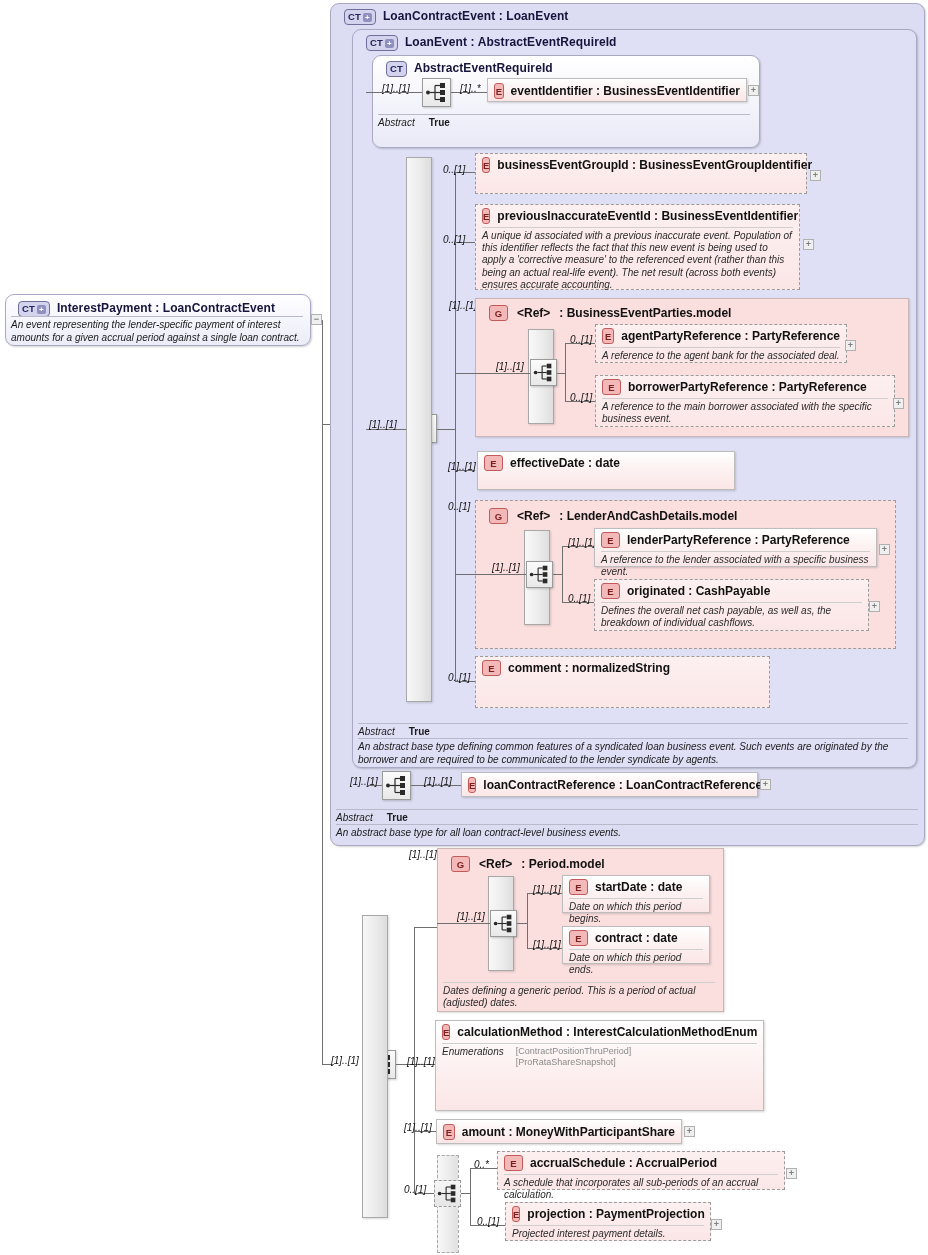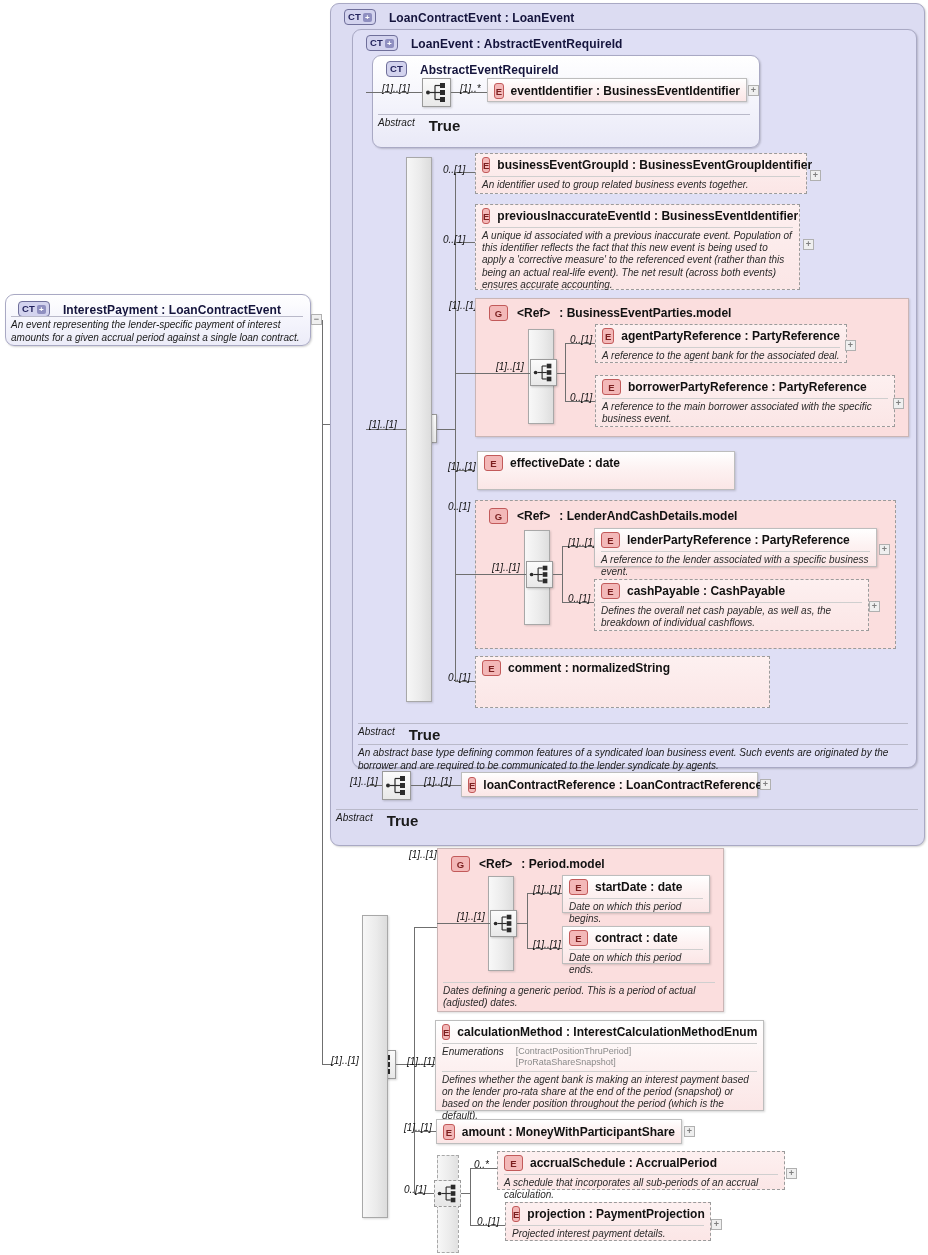--- a/index.html
+++ b/index.html
@@ -5,21 +5,21 @@
   html,body{margin:0;padding:0;background:#ffffff;}
   body{width:928px;height:1255px;position:relative;overflow:hidden;
        font-family:"Liberation Sans",sans-serif;font-size:11px;color:#1a1a1a;}
   .abs{position:absolute;box-sizing:border-box;}
 
   
   .ct{border:1px solid #a9a9c4;border-radius:9px;background:#dcdcf2;
       box-shadow:1px 1px 2px rgba(0,0,0,.18);}
   .ct2{background:#dfdff5;}
   .ct3{background:linear-gradient(180deg,#ffffff 0%,#f2f2fb 60%,#e9e9f7 100%);}
-  .ct-title{display:flex;align-items:flex-end;gap:13px;padding:4px 0 0 8px;
+  .ct-title{display:flex;align-items:flex-start;gap:7px;padding:4px 0 0 8px;
             font-size:12px;font-weight:bold;color:#14143c;letter-spacing:.1px;}
   .badge{display:inline-flex;align-items:center;justify-content:center;
          border:1px solid #6f6f9a;border-radius:4px;background:#d3d3ee;
          color:#23235c;font-size:9.5px;font-weight:bold;padding:0 3px;height:14px;
          line-height:14px;}
   .badge .plus{display:inline-block;width:9px;height:9px;margin-left:2px;
          background:#8f8fc0;border-radius:2px;color:#fff;font-size:8px;
          line-height:9px;text-align:center;font-weight:bold;}
 
   
@@ -62,21 +62,21 @@
 
   
   .ln{background:#6f6f6f;}
   .lnh{height:1px;}
   .lnv{width:1px;}
 
   
   .foot{font-size:10px;color:#1a1a1a;}
   .foot .row1{border-top:1px solid #b9b9c9;padding:2px 0 1px 0;display:flex;gap:14px;}
   .foot .row1 .k{font-style:italic;}
-  .foot .row1 .v{font-weight:bold;font-size:15px;}
+  .foot .row1 .v{font-weight:bold;font-size:10px;}
   .foot .row2{border-top:1px solid #b9b9c9;padding:2px 0 0 0;font-style:italic;line-height:1.25;}
 
   
   .root{border:1px solid #a9a9c4;border-radius:9px;
      background:linear-gradient(180deg,#ffffff 0%,#f4f4fc 55%,#ececf8 100%);
      box-shadow:1px 1px 2px rgba(0,0,0,.18);}
 </style>
 </head>
 <body>
 
@@ -166,21 +166,20 @@
 <div class="abs ln lnv" style="left:455px;top:172px;width:1px;height:509px;"></div>
 <div class="abs ln lnh" style="left:437px;top:429px;width:19px;"></div>
 
 <div class="abs ln lnh" style="left:455px;top:172px;width:20px;"></div>
 <div class="abs card" style="left:443px;top:164px;">0..[1]</div>
 <div class="abs el opt" style="left:475px;top:153px;width:332px;height:41px;">
   <div class="el-head">
     <span class="ebadge">E</span>
     <span>businessEventGroupId : BusinessEventGroupIdentifier</span>
   </div>
-  <div class="el-doc">An identifier used to group related business events together.</div>
 </div>
 <div class="abs plusbox" style="left:810px;top:170px;">+</div>
 
 <div class="abs ln lnh" style="left:455px;top:242px;width:20px;"></div>
 <div class="abs card" style="left:443px;top:234px;">0..[1]</div>
 <div class="abs el opt" style="left:475px;top:204px;width:325px;height:86px;">
   <div class="el-head">
     <span class="ebadge">E</span>
     <span>previousInaccurateEventId : BusinessEventIdentifier</span>
   </div>
@@ -284,21 +283,21 @@
   </div>
   <div class="el-doc">A reference to the lender associated with a specific business event.</div>
 </div>
 <div class="abs plusbox" style="left:879px;top:544px;">+</div>
 
 <div class="abs ln lnh" style="left:562px;top:602px;width:32px;"></div>
 <div class="abs card" style="left:568px;top:593px;">0..[1]</div>
 <div class="abs el opt" style="left:594px;top:579px;width:275px;height:52px;">
   <div class="el-head">
     <span class="ebadge">E</span>
-    <span>cashPayable : CashPayable</span>
+    <span>originated : CashPayable</span>
   </div>
   <div class="el-doc">Defines the overall net cash payable, as well as, the breakdown of individual cashflows.</div>
 </div>
 <div class="abs plusbox" style="left:869px;top:601px;">+</div>
 
 <div class="abs ln lnh" style="left:455px;top:681px;width:20px;"></div>
 <div class="abs card" style="left:448px;top:672px;">0..[1]</div>
 <div class="abs el opt" style="left:475px;top:656px;width:295px;height:52px;">
   <div class="el-head">
     <span class="ebadge">E</span>
@@ -337,20 +336,21 @@
     <span>loanContractReference : LoanContractReference</span>
   </div>
 </div>
 <div class="abs plusbox" style="left:760px;top:779px;">+</div>
 
 <div class="abs foot" style="left:336px;top:809px;width:582px;">
   <div class="row1">
       <span class="k">Abstract</span>
       <span class="v">True</span>
     </div>
+  <div class="row2">An abstract base type for all loan contract-level business events.</div>
 </div>
 
 <div class="abs root" style="left:5px;top:294px;width:306px;height:52px;"></div>
 <div class="abs ct-title" style="left:10px;top:297px;width:295px;">
   <span class="badge">
       <span>CT</span>
       <span class="plus">+</span>
     </span>
   <span>InterestPayment : LoanContractEvent</span>
 </div>
@@ -434,21 +434,20 @@
     <span class="ebadge">E</span>
     <span>calculationMethod : InterestCalculationMethodEnum</span>
   </div>
   <div class="el-enum">
     <span class="k">Enumerations</span>
     <span class="v">
       <span>[ContractPositionThruPeriod]</span><br>
       <span>[ProRataShareSnapshot]</span>
     </span>
   </div>
-  <div class="el-doc">Defines whether the agent bank is making an interest payment based on the lender pro-rata share at the end of the period (snapshot) or based on the lender position throughout the period (which is the default).</div>
 </div>
 
 <div class="abs ln lnh" style="left:414px;top:1131px;width:22px;"></div>
 <div class="abs card" style="left:404px;top:1122px;">[1]..[1]</div>
 <div class="abs el" style="left:436px;top:1119px;width:246px;height:25px;">
   <div class="el-head" style="padding-top:4px;">
     <span class="ebadge">E</span>
     <span>amount  : MoneyWithParticipantShare</span>
   </div>
 </div>

